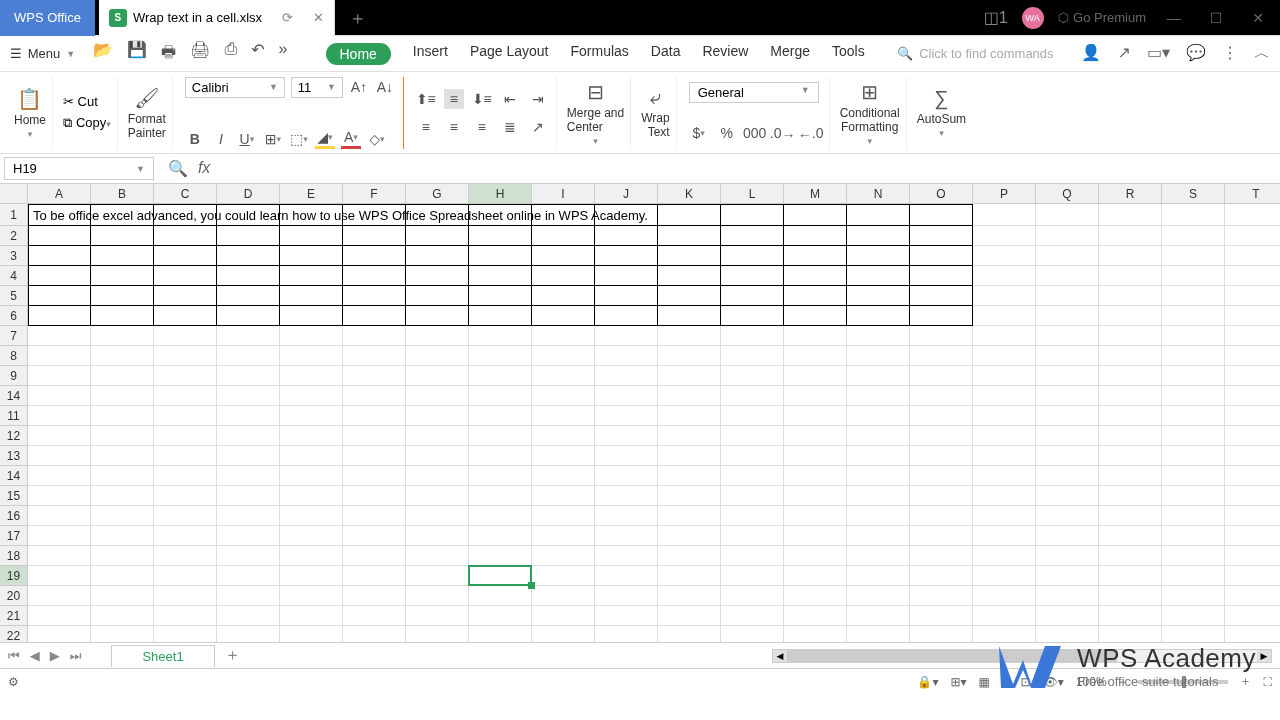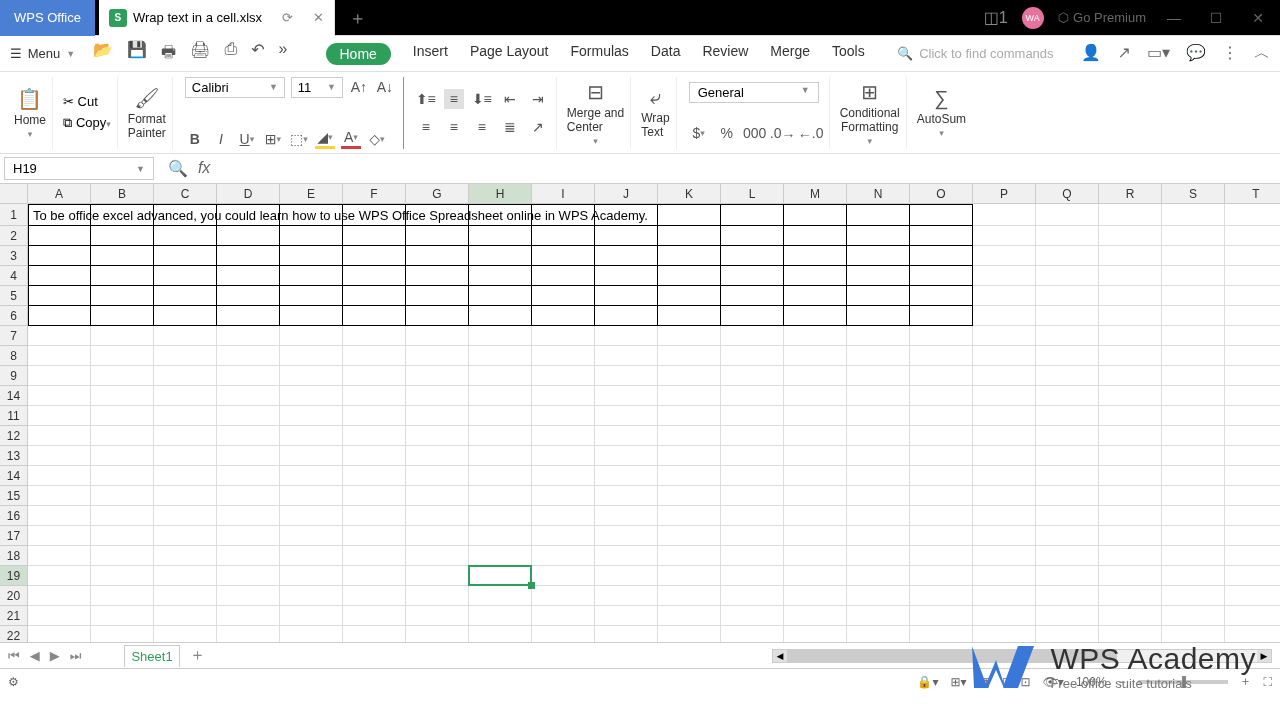--- a/index.html
+++ b/index.html
@@ -63,36 +63,36 @@
   .bordered .cell { border-right: 1px solid #000; border-bottom: 1px solid #000; }
   .bordered .cell:first-child { border-left: 1px solid #000; }
   .row.first-bordered .cell { border-top: 1px solid #000; }
   .row1h { height: 22px; }
   .selected-cell { position: absolute; border: 2px solid #2e9e5b; pointer-events: none; }
   .fill-handle { position: absolute; width: 7px; height: 7px; background: #2e9e5b; }
   
   
   .sheet-tabs { height: 26px; display: flex; align-items: center; border-top: 1px solid #ccc; padding: 0 8px; font-size: 13px; }
   .nav-arrows { display: flex; gap: 10px; color: #888; }
-  .sheet-tab { padding: 3px 6px; color: #2e9e5b; border: 1px solid #ccc; border-bottom: none; margin-left: 43px; cursor: pointer; }
+  .sheet-tab { padding: 3px 30px; color: #2e9e5b; border: 1px solid #ccc; border-bottom: none; margin-left: 30px; cursor: pointer; }
   .sheet-add { margin-left: 10px; color: #888; font-size: 16px; cursor: pointer; }
   .hscroll { margin-left: auto; width: 500px; height: 14px; background: #f0f0f0; border: 1px solid #ccc; position: relative; }
   .hscroll-thumb { position: absolute; left: 14px; width: 330px; height: 100%; background: #ccc; }
   .hscroll-arr { position: absolute; width: 14px; height: 100%; background: #e0e0e0; display: flex; align-items: center; justify-content: center; font-size: 9px; }
   
   
   .statusbar { height: 26px; display: flex; align-items: center; border-top: 1px solid #ccc; padding: 0 8px; font-size: 12px; color: #666; gap: 14px; }
   .statusbar .right { margin-left: auto; display: flex; align-items: center; gap: 12px; }
   
   
   .watermark { position: absolute; right: 24px; bottom: 28px; display: flex; align-items: center; gap: 10px; color: #555; }
   .wm-logo { width: 72px; height: 52px; position: relative; }
   .wm-logo svg { width: 100%; height: 100%; }
   .wm-text { display: flex; flex-direction: column; }
-  .wm-title { font-size: 30px; color: #333; letter-spacing: 0.5px; }
+  .wm-title { font-size: 26px; color: #333; letter-spacing: 0.5px; }
   .wm-sub { font-size: 13px; color: #777; }
   
   .dd { font-size: 9px; color: #888; }
 </style>
 </head>
 <body>
 
 <div class="titlebar">
   <div class="app-title">WPS Office</div>
   <div class="tab">
@@ -224,21 +224,21 @@
     <div class="ribbon-btn-lg">
       <span class="ribbon-icon">⊟</span>
       <span style="white-space:pre-line;text-align:left">Merge and
 Center</span>
         <span class="dd">▾</span>
     </div>
   </div>
   <div class="ribbon-group">
     <div class="ribbon-btn-lg">
       <span class="ribbon-icon">⤶</span>
-      <span style="white-space:pre-line;text-align:left">Wrap
+      <span style="white-space:pre-line;text-align:right">Wrap
 Text</span>
     </div>
   </div>
   <div class="ribbon-col" style="padding:0 8px;border-right:1px solid #eee;height:72px;justify-content:center;gap:20px">
     <div class="num-select">
         <span>General</span>
         <span class="dd">▼</span>
       </div>
     <div class="align-grid">
       <span class="icn">$<span class="dd">▾</span></span>

